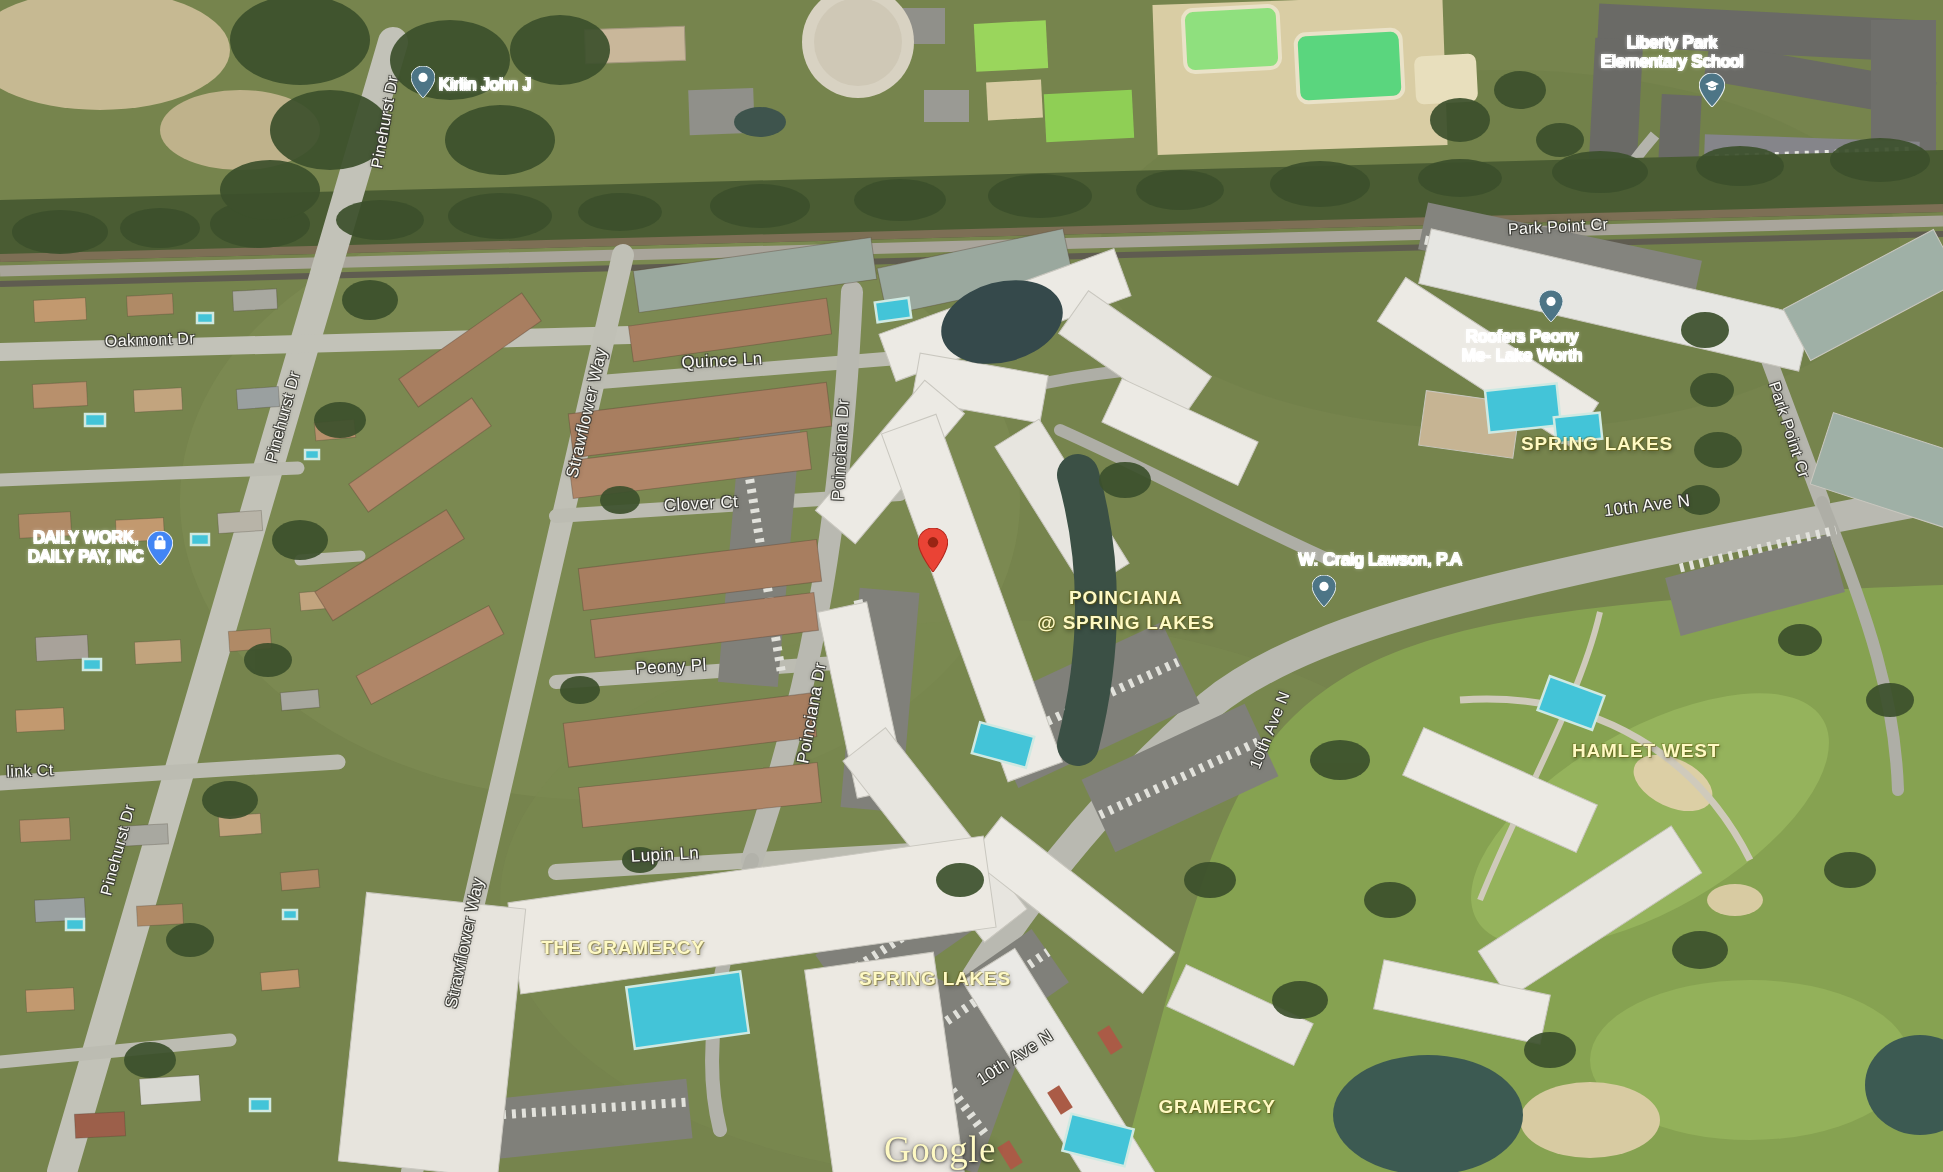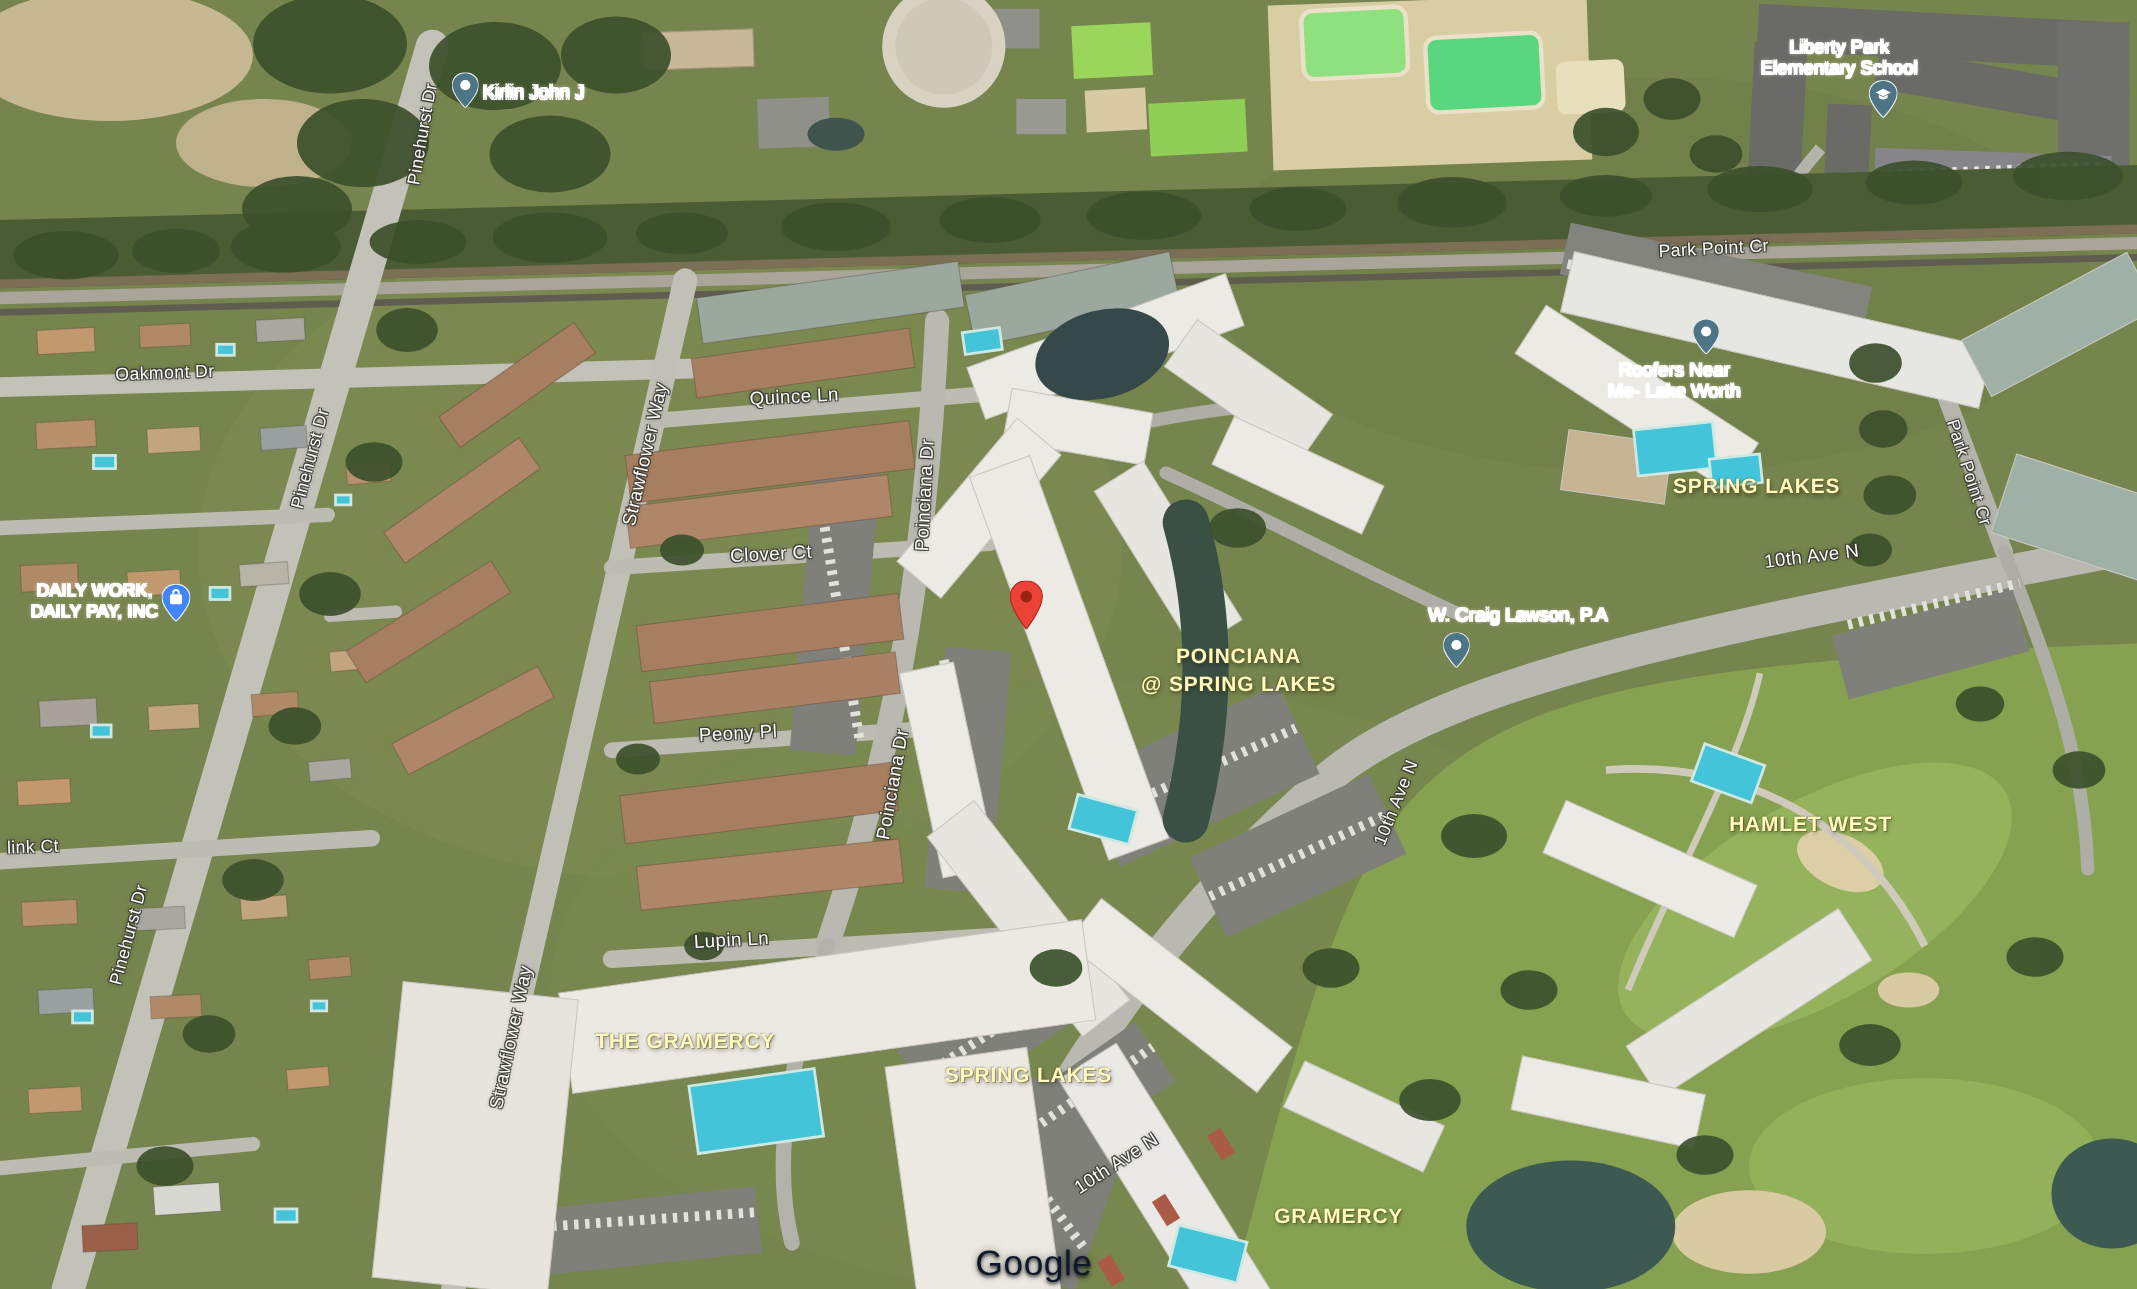--- a/index.html
+++ b/index.html
@@ -26,22 +26,23 @@
   .prop{
     position:absolute;transform:translate(-50%,-50%);text-align:center;white-space:nowrap;
     color:#fef9c3;font-weight:700;font-size:19px;letter-spacing:.8px;line-height:25px;
     text-shadow:1px 1px 0 rgba(95,85,0,.5),-1px -1px 0 rgba(95,85,0,.3),1px 2px 4px rgba(0,0,0,.4);
   }
   .prop.left{transform:translate(0,-50%);text-align:left;}
   .prop.xl{font-size:23px;line-height:29px;letter-spacing:1px;}
   .pin{position:absolute;transform:translate(-50%,-100%);display:block;}
   .watermark{
     position:absolute;transform:translate(-50%,-50%);
-    color:#0f172a;font-size:32px;font-weight:500;letter-spacing:.5px;
+    color:#fef9c3;font-size:37px;font-weight:500;letter-spacing:.5px;
     text-shadow:0 1px 3px rgba(0,0,0,.7),0 0 8px rgba(0,0,0,.45);
+    font-family:Liberation Serif, serif;
   }
 </style>
 </head>
 <body>
 
 <div id="map-root">
 
   <svg id="terrain" viewBox="0 0 1943 1172" aria-hidden="true">
 
     <g>
@@ -328,21 +329,21 @@
   <div class="poi" style="left:1672px;top:52px">
     <div>Liberty Park</div>
     <div>Elementary School</div>
   </div>
 
   <svg class="pin" style="left:1551px;top:322px" width="24" height="32" viewBox="0 0 24 32">
     <path d="M12 0C5.4 0 0 5.1 0 11.4 0 19.9 12 32 12 32s12-12.1 12-20.6C24 5.1 18.6 0 12 0z" fill="#4d7586" stroke="#e8eef0" stroke-width="1"></path>
     <circle cx="12" cy="11.4" r="4.6" fill="#fff"></circle>
   </svg>
   <div class="poi" style="left:1522px;top:346px">
-    <div>Roofers Near</div>
+    <div>Roofers Peony</div>
     <div>Me- Lake Worth</div>
   </div>
 
   <svg class="pin" style="left:160px;top:565px" width="26" height="34" viewBox="0 0 24 32">
     <path d="M12 0C5.4 0 0 5.1 0 11.4 0 19.9 12 32 12 32s12-12.1 12-20.6C24 5.1 18.6 0 12 0z" fill="#4285f4" stroke="#e8eef5" stroke-width="1"></path>
     <rect x="6.8" y="8.6" width="10.4" height="8.6" rx="1.4" fill="#fff"></rect>
     <path d="M9.6 8.6V7.4a2.4 2.4 0 0 1 4.8 0v1.2" stroke="#fff" stroke-width="1.6" fill="none"></path>
   </svg>
   <div class="poi caps" style="left:86px;top:547px">
     <div>DAILY WORK,</div>

